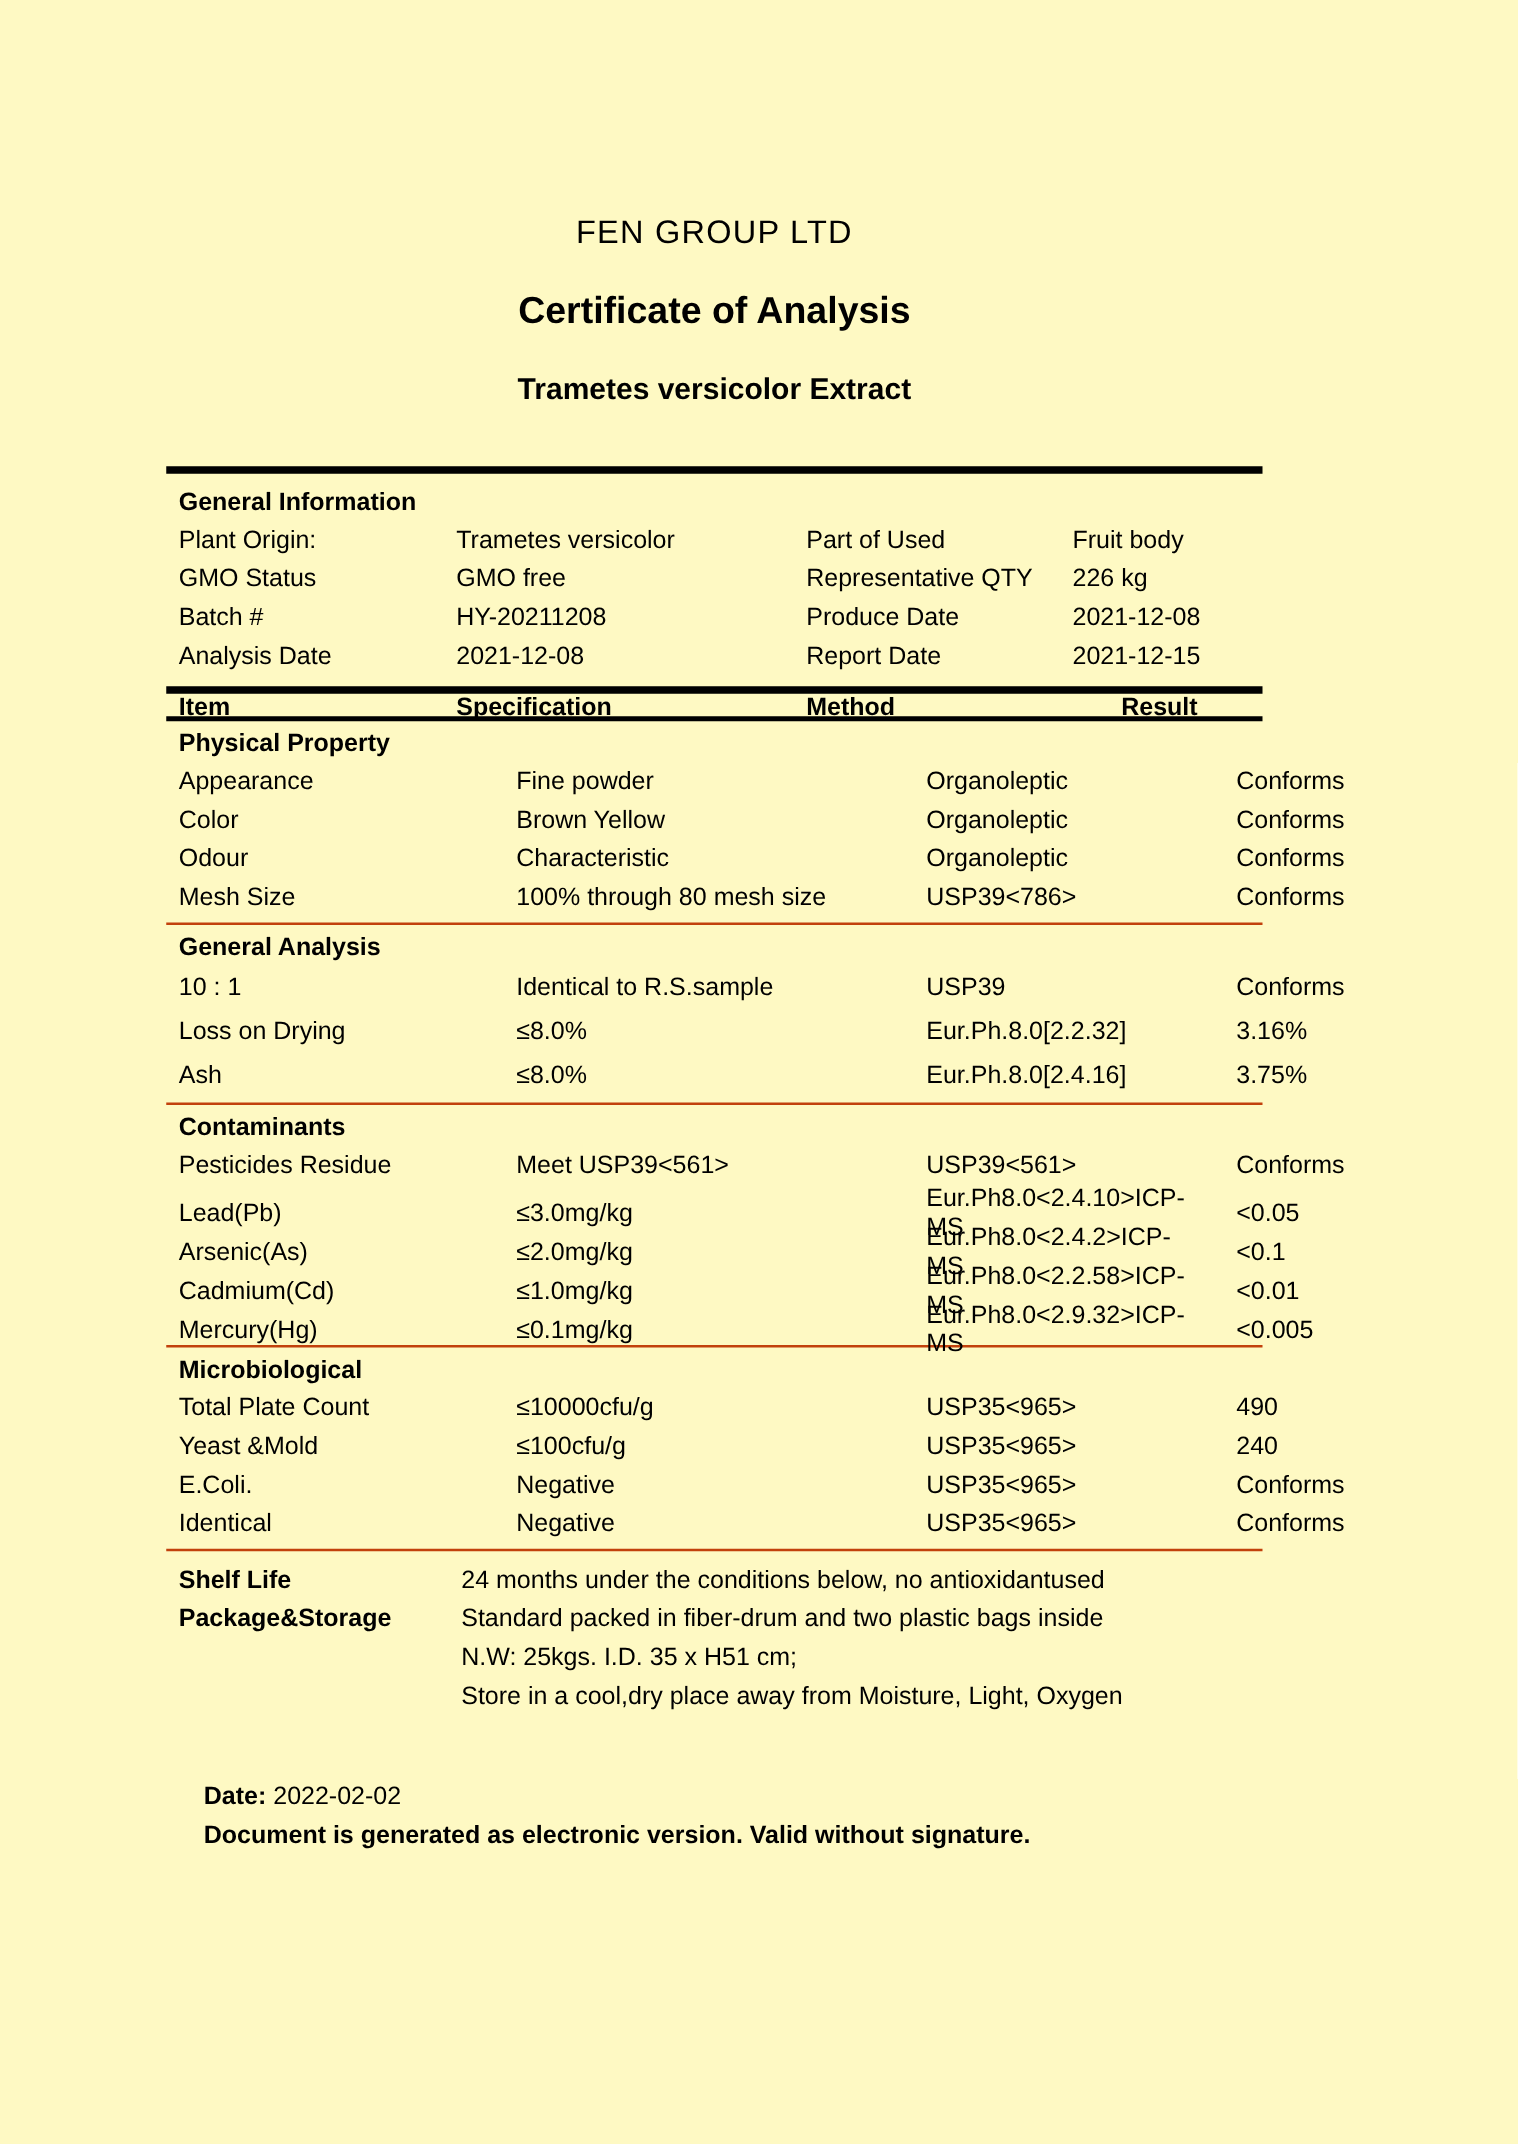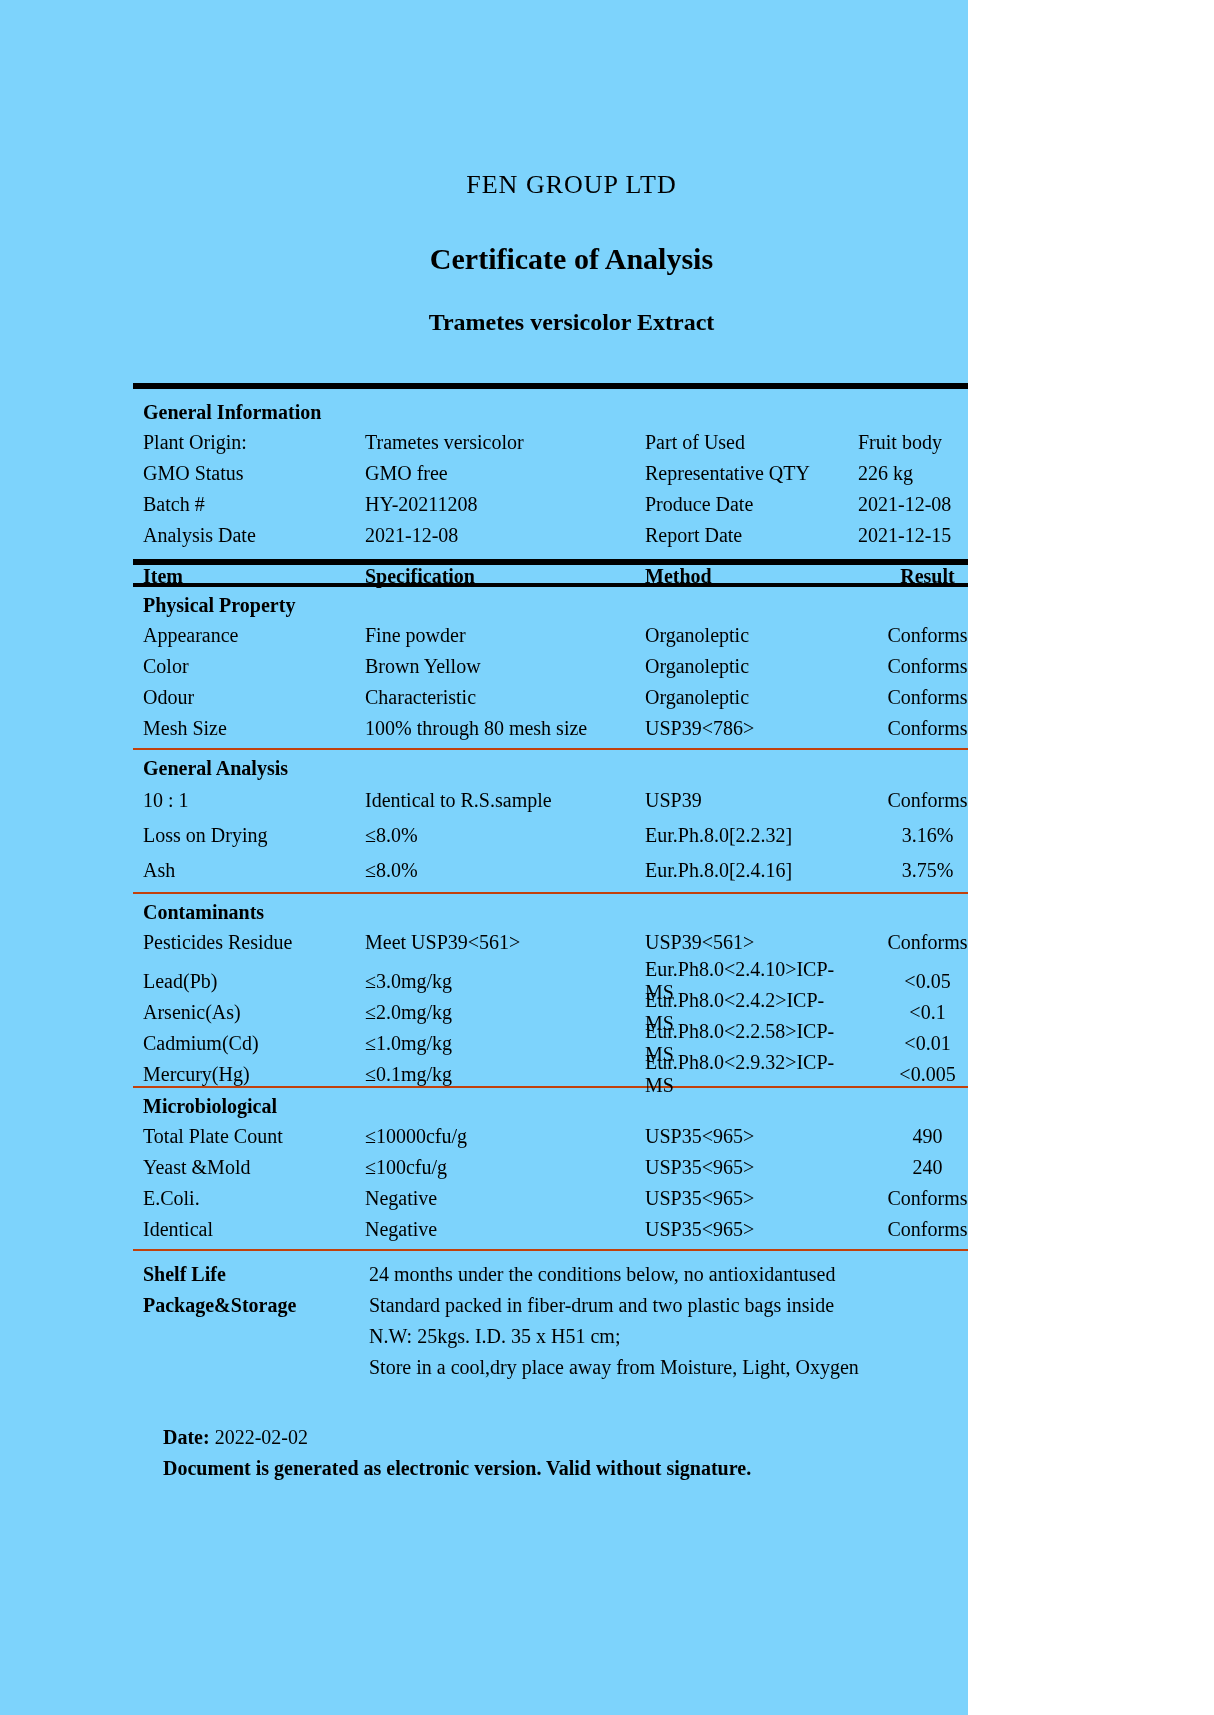--- a/index.html
+++ b/index.html
@@ -1,42 +1,42 @@
 <!DOCTYPE html>
 <html><head>
 <meta charset="utf-8">
 <style>
   * { margin: 0; padding: 0; box-sizing: border-box; }
   html, body { background: #ffffff; }
   .page {
     position: relative;
-    width: 968px;
+    width: 1214px;
     height: 1715px;
-    background: #7dd3fc;
+    background: #fef9c3;
     color: #000000;
-    font-family: Liberation Serif, serif;
+    font-family: Liberation Sans, sans-serif;
     font-size: 20px;
     overflow: hidden;
   }
   .content {
     position: absolute;
     left: 133px;
     top: 0;
     width: 877px;
   }
   
   .doc-header { text-align: center; }
   .company {
     padding-top: 170px;
     font-size: 26px;
     line-height: 30px;
     letter-spacing: 1px;
   }
   .doc-title {
-    margin-top: 42px;
+    margin-top: 32px;
     font-size: 30px;
     line-height: 34px;
     font-weight: bold;
   }
   .product {
     margin-top: 32px;
     font-size: 24px;
     line-height: 28px;
     font-weight: bold;
     text-align: center;
@@ -71,20 +71,21 @@
   .tsection {
     padding: 3px 0 4px 0;
     border-bottom: 2px solid #c2410c;
   }
   .trow {
     display: grid;
     grid-template-columns: 222px 280px 200px 1fr;
     height: 31px;
     align-items: center;
     padding-left: 10px;
+    gap: 48px;
   }
   .tsection.tall .trow { height: 35px; }
   .tcell.c3 { text-align: center; }
   
   .storage { padding-top: 8px; }
   .st-row {
     display: grid;
     grid-template-columns: 222px 1fr;
     min-height: 31px;
     align-items: center;

